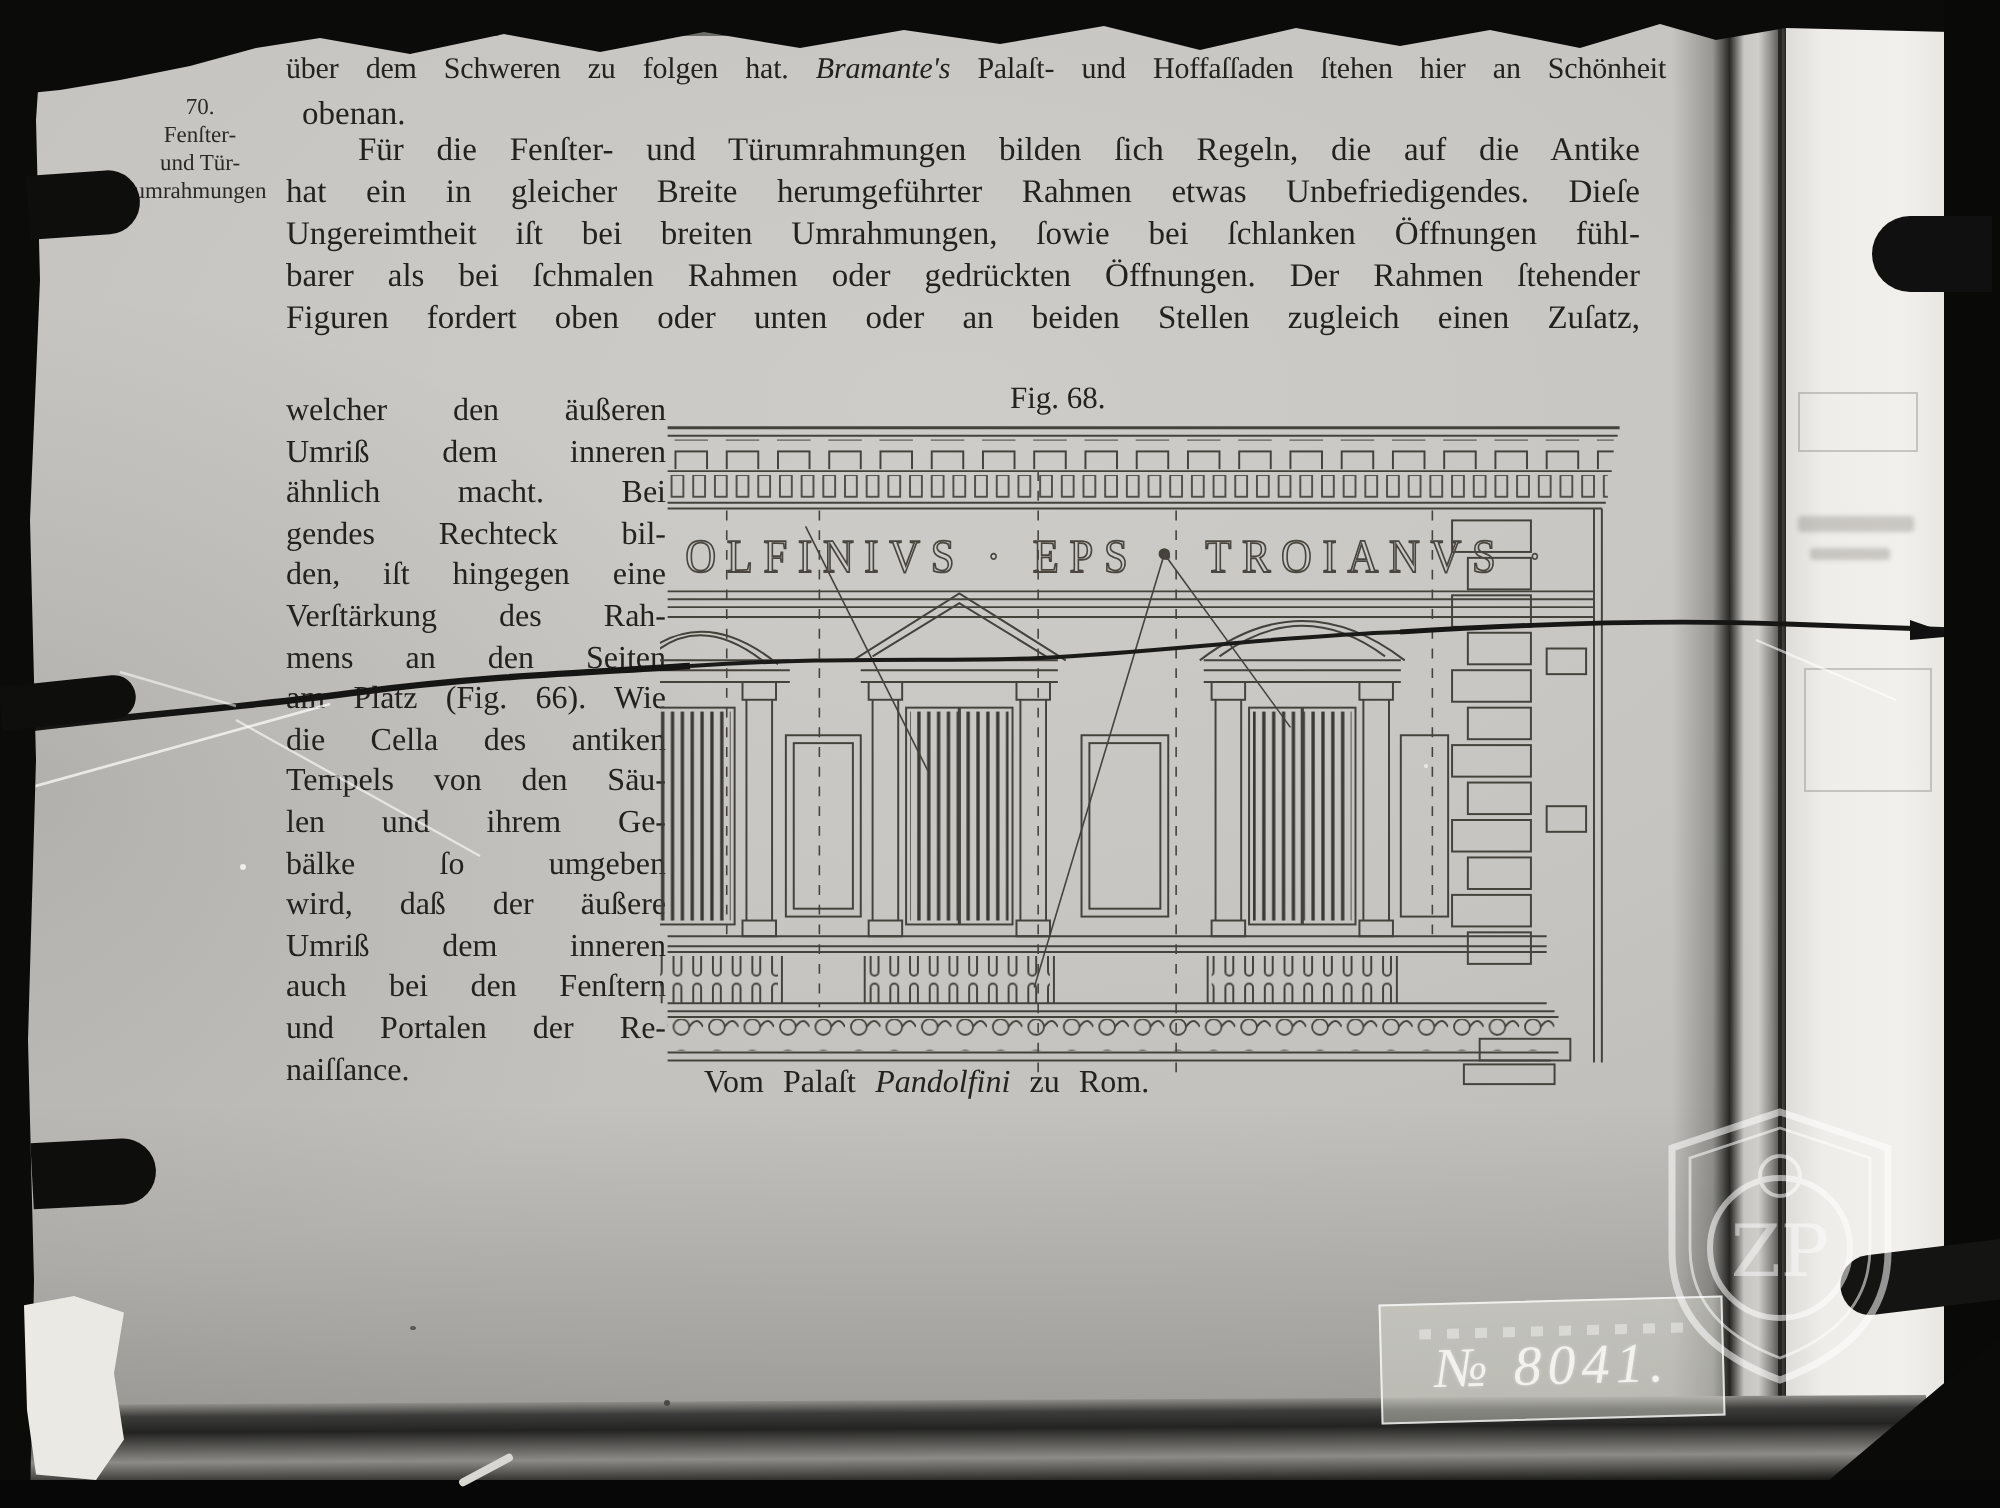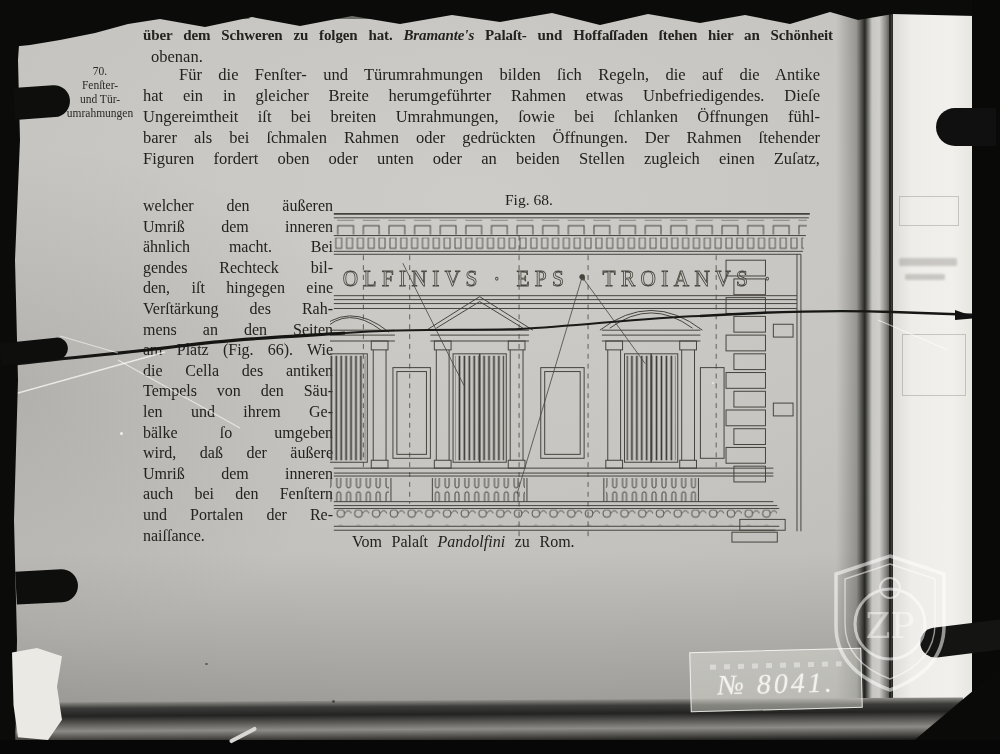--- a/index.html
+++ b/index.html
@@ -45,24 +45,24 @@
   .blob.b2{left:0;top:340px;width:68px;height:22px;border-radius:0 12px 12px 0;transform:rotate(-6deg);}
   .blob.b3{left:16px;top:570px;width:62px;height:33px;border-radius:0 17px 17px 0;transform:rotate(-3deg);}
   .blob.finger-right{left:936px;top:108px;width:60px;height:38px;border-radius:20px 0 0 20px;z-index:7;background:#101010;}
   .blob.pen{left:920px;top:624px;width:88px;height:30px;border-radius:15px 0 0 15px;transform:rotate(-7deg);z-index:7;background:#141413;}
   .white-patch{position:absolute;left:12px;top:648px;width:50px;height:92px;background:#eae9e4;z-index:6;
         clip-path:polygon(0 5%,50% 0,100% 9%,90% 42%,100% 78%,72% 100%,12% 97%,3% 62%);}
   .speck{position:absolute;border-radius:50%;z-index:5;}
   
   .txt{position:absolute;color:#242220;z-index:3;}
   .just{text-align:justify;text-align-last:justify;}
-  .margin-note{left:58px;top:64px;width:84px;text-align:center;font-size:11.5px;line-height:14px;color:#2b2927;}
+  .margin-note{left:58px;top:47px;width:84px;text-align:center;font-size:11.5px;line-height:14px;color:#2b2927;}
   .line1{left:143px;top:5px;width:690px;font-size:15px;height:18px;overflow:hidden;}
   .ismudge{display:inline-block;height:8px;background:rgba(32,32,30,.55);border-radius:2px;vertical-align:middle;margin:0 10px;}
-  .line2{left:143px;top:27px;width:690px;font-size:15px;letter-spacing:-0.1px;font-weight:bold;}
+  .line2{left:143px;top:27px;width:690px;font-size:15px;letter-spacing:-0.1px;}
   .line3{left:151px;top:47px;width:690px;font-size:16.5px;}
   .para{left:143px;top:64px;width:677px;font-size:16.5px;line-height:21px;}
   .para .tline:first-child{padding-left:36px;}
   .col{left:143px;top:196px;width:190px;font-size:16px;line-height:20.6px;}
   .col .tline:last-child{text-align-last:left;}
   .tline{text-align:justify;text-align-last:justify;}
   .fig-label{left:505px;top:191px;width:130px;font-size:15.5px;}
   .caption{left:352px;top:533px;width:420px;text-align:left;font-size:16px;word-spacing:.35em;}
   .it{font-style:italic;}
   

